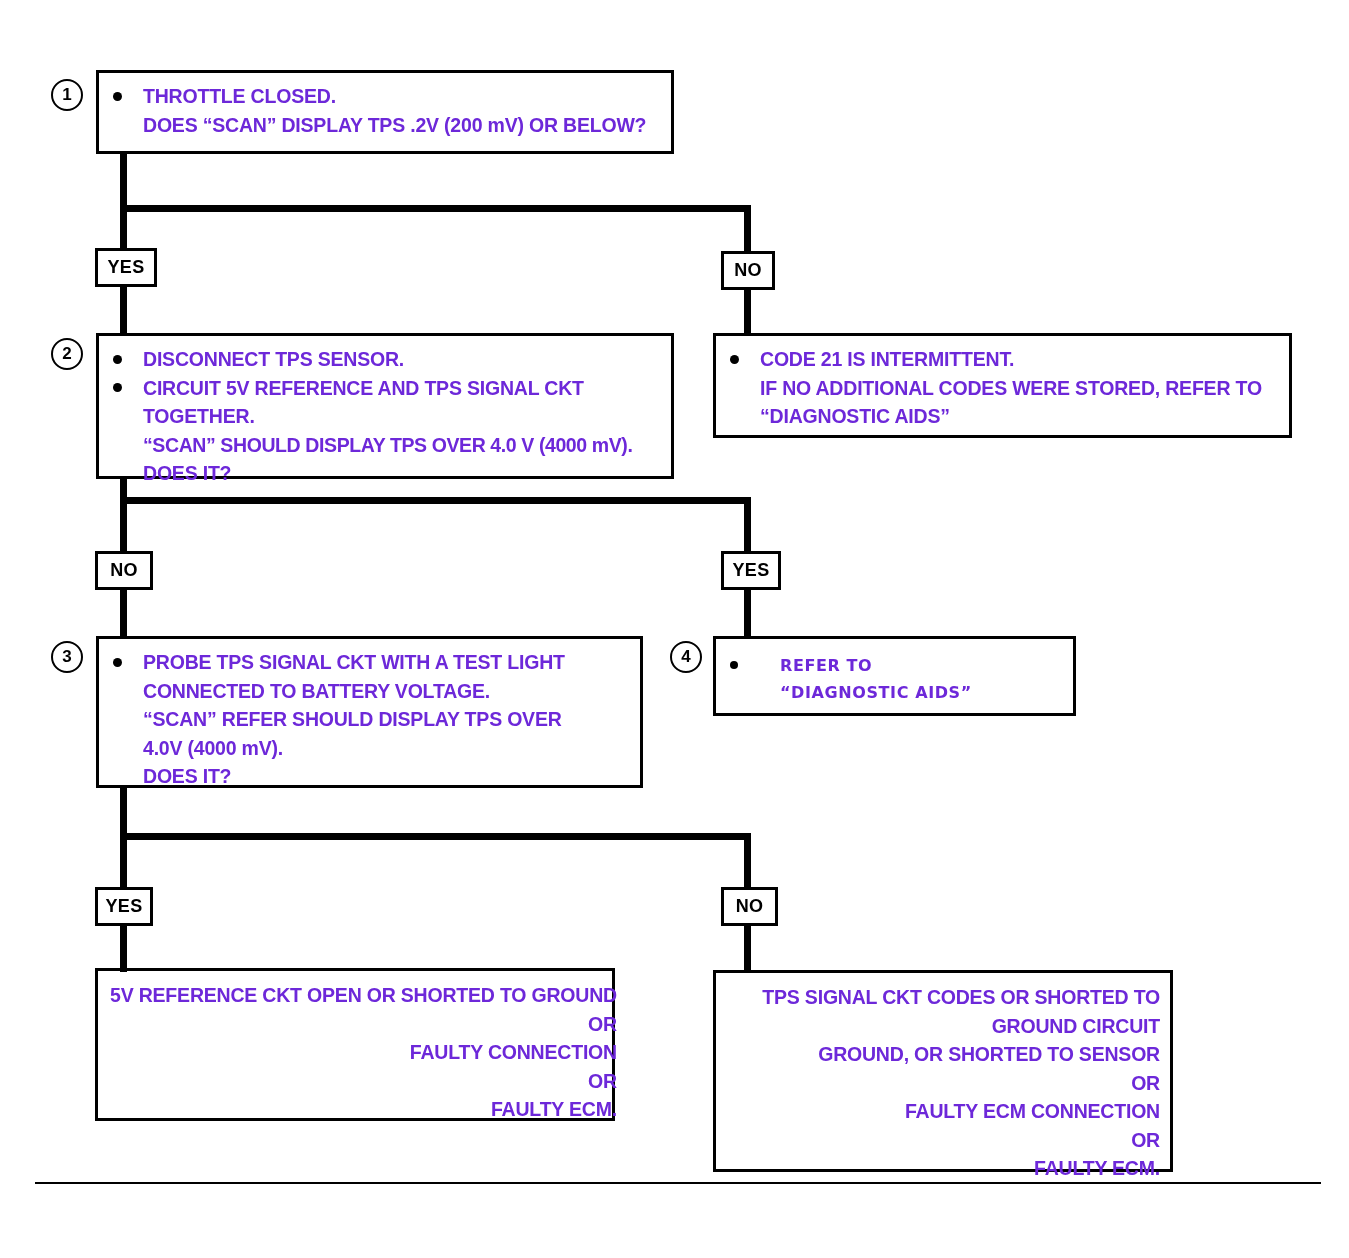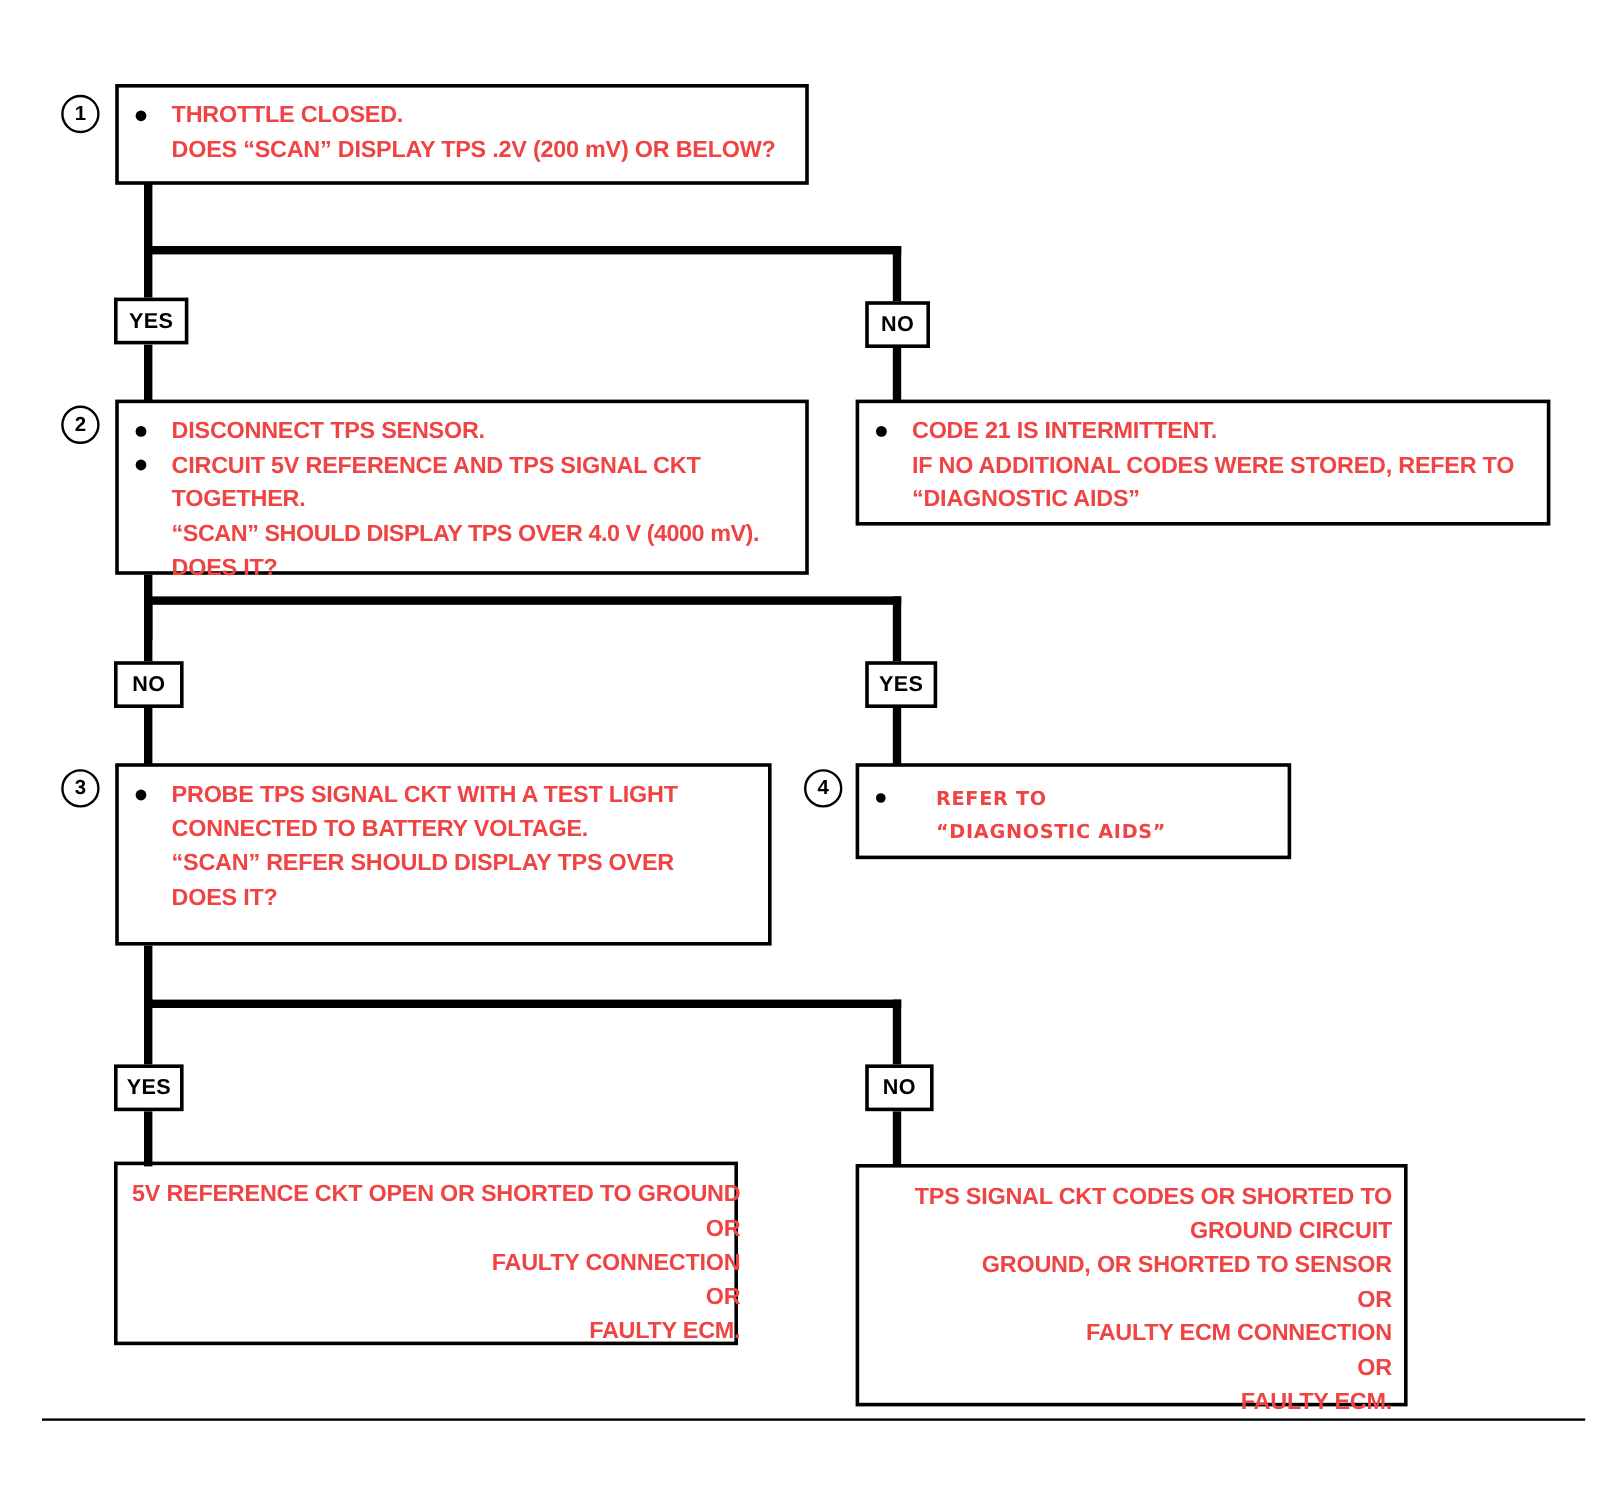--- a/index.html
+++ b/index.html
@@ -50,21 +50,21 @@
   }
   .lines {
     flex: 1 1 auto;
   }
   .ln {
     display: block;
     font-weight: bold;
     font-size: 19.5px;
     line-height: 28.5px;
     letter-spacing: -0.2px;
-    color: #ef4444;
+    color: #6d28d9;
     white-space: nowrap;
   }
   .ln.tight { letter-spacing: -0.4px; }
 
   
   .stencil .ln {
     font-family: "DejaVu Sans", sans-serif;
     font-weight: bold;
     font-size: 16px;
     line-height: 27px;
@@ -201,20 +201,21 @@
 
   <div class="node-box" style="left:96px; top:636px; width:547px; height:152px;">
     <div class="body">
       <div class="bullet-col">
         <i class="bullet"></i>
       </div>
       <div class="lines">
         <span class="ln">PROBE TPS SIGNAL CKT WITH A TEST LIGHT</span>
         <span class="ln">CONNECTED TO BATTERY VOLTAGE.</span>
         <span class="ln">“SCAN” REFER SHOULD DISPLAY TPS OVER</span>
+        <span class="ln">4.0V (4000 mV).</span>
         <span class="ln">DOES IT?</span>
       </div>
     </div>
   </div>
 
   <div class="step-circle" style="left:670px; top:641px;">4</div>
 
   <div class="node-box stencil" style="left:713px; top:636px; width:363px; height:80px;">
     <div class="body" style="padding-top:13px;">
       <div class="bullet-col" style="width:50px; flex:0 0 50px;">

